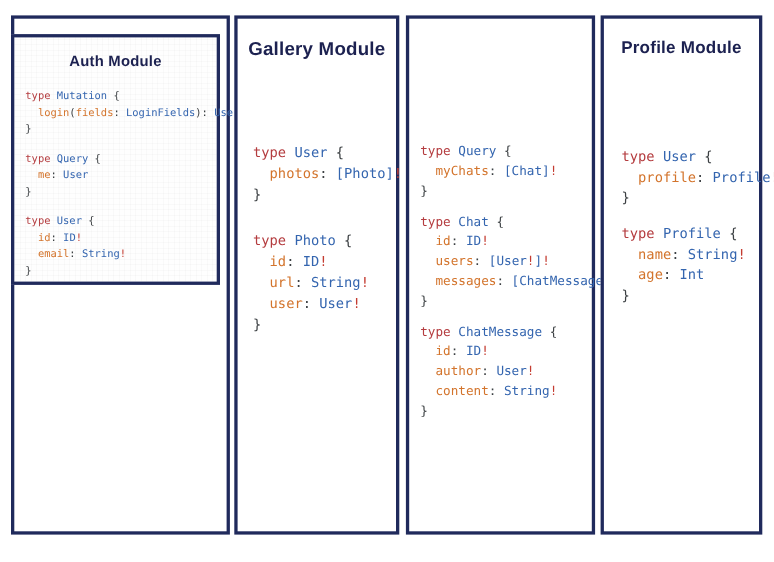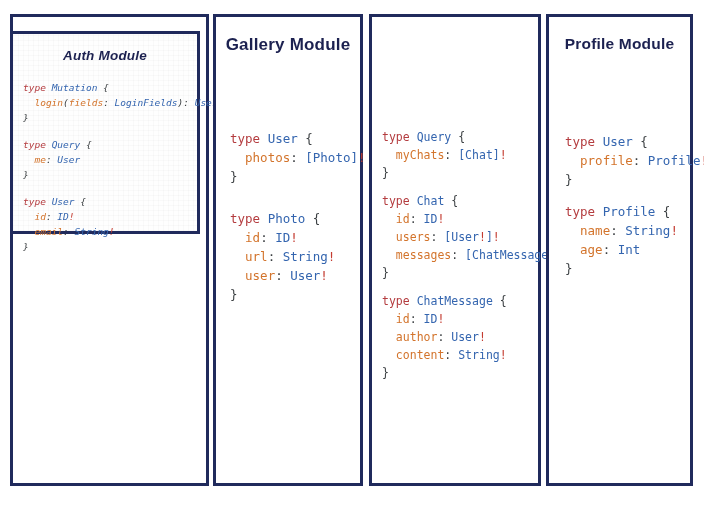--- a/index.html
+++ b/index.html
@@ -28,26 +28,25 @@
   .code-user{left:19px;top:66px;font-size:12.5px;line-height:19px;}
   .code-user .code-block{margin-bottom:36px;}
   .code-gallery{left:14px;top:112px;font-size:12.5px;line-height:19px;}
   .code-gallery .code-block{margin-bottom:23px;}
   .code-chat{left:10px;top:111px;font-size:11.5px;line-height:18px;}
   .code-chat .code-block{margin-bottom:10px;}
   .code-profile{left:16px;top:115px;font-size:12.5px;line-height:19px;}
   .code-profile .code-block{margin-bottom:13px;}
   
   #panel-auth{
-    position:absolute;left:-3px;bottom:18px;width:190px;height:203px;
+    position:absolute;left:-3px;bottom:18px;width:190px;height:228px;
     box-sizing:border-box;border:3px solid #202a5c;background:#fefefe;
     background-image:
       repeating-linear-gradient(0deg, rgba(0,0,0,0.02) 0 1px, transparent 1px 5px),
       repeating-linear-gradient(90deg, rgba(0,0,0,0.02) 0 1px, transparent 1px 5px);
-    font-style: italic;
   }
   #panel-auth .panel-title{top:14px;font-size:13.5px;}
   .code-auth{left:10px;top:46px;font-size:9.5px;line-height:15px;}
   .code-auth .code-block{margin-bottom:12px;}
   
   .tk-k{color:#b43c3f;}   
   .tk-t{color:#3465af;}   
   .tk-f{color:#d3742c;}   
   .tk-b{color:#c43c31;}   
   .tk-p{color:#3c4043;}   

